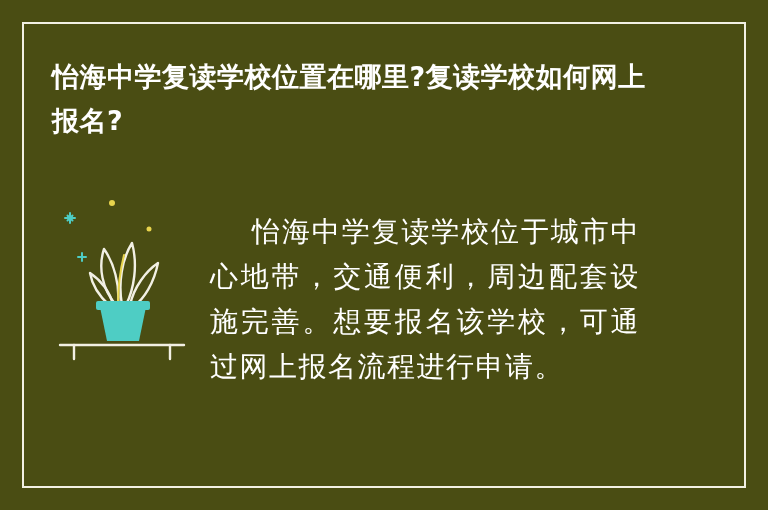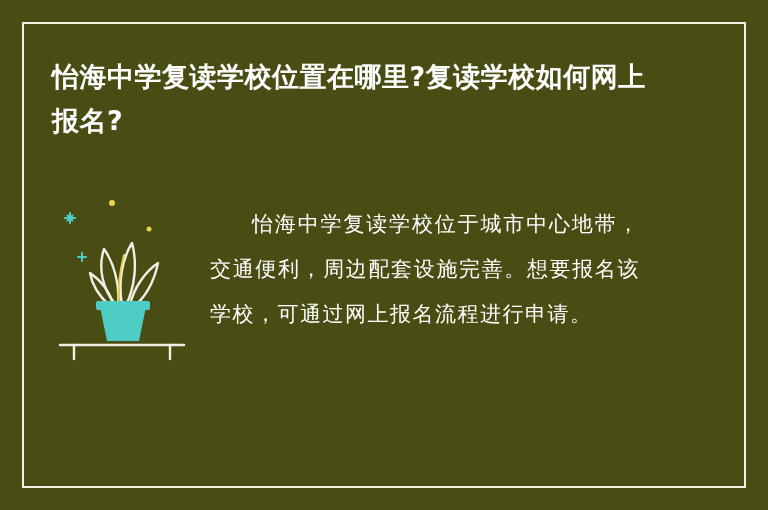--- a/index.html
+++ b/index.html
@@ -58,21 +58,21 @@
     height: 180px;
     flex: 0 0 140px;
     position: relative;
     margin-top: 8px;
   }
   .paragraph {
     flex: 1 1 auto;
     margin-left: 18px;
     color: #ffffff;
     font-family: "DejaVu Sans", sans-serif;
-    font-size: 21px;
+    font-size: 28px;
     line-height: 45px;
     letter-spacing: 1.5px;
     text-align: justify;
     text-indent: 42px;
     max-width: 430px;
   }
 </style>
 </head>
 <body>
 

